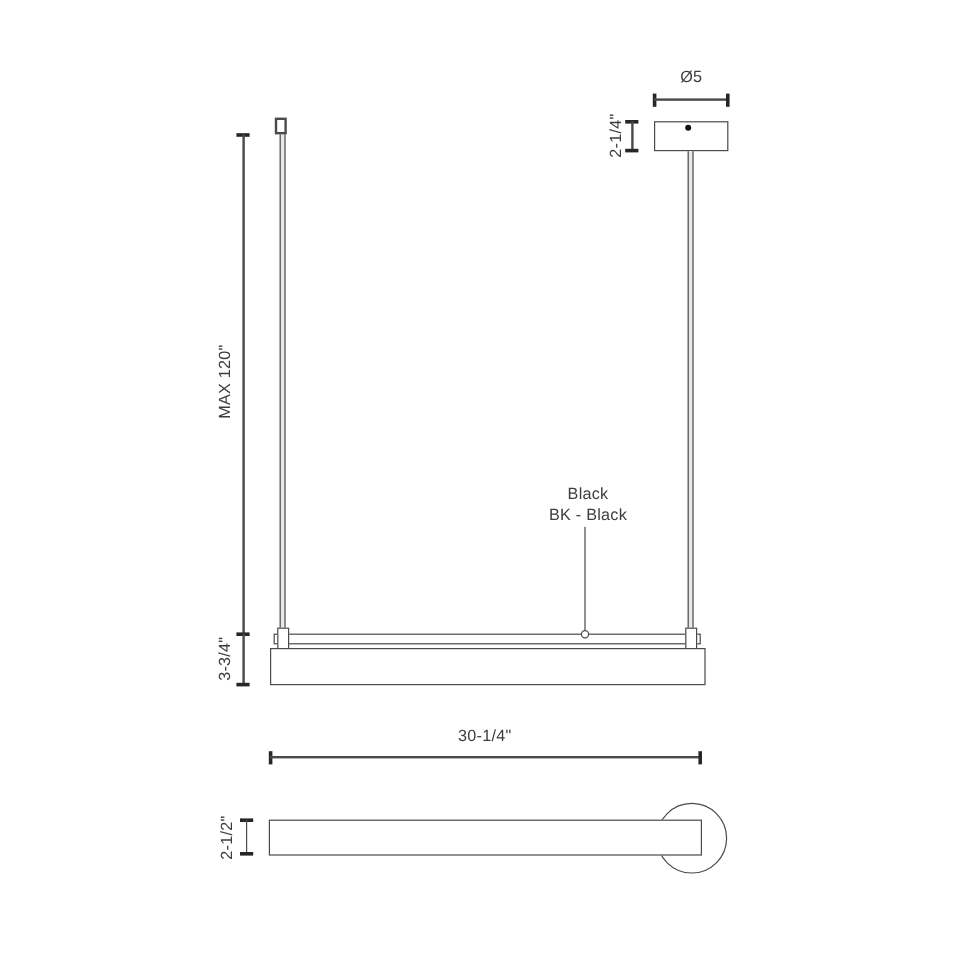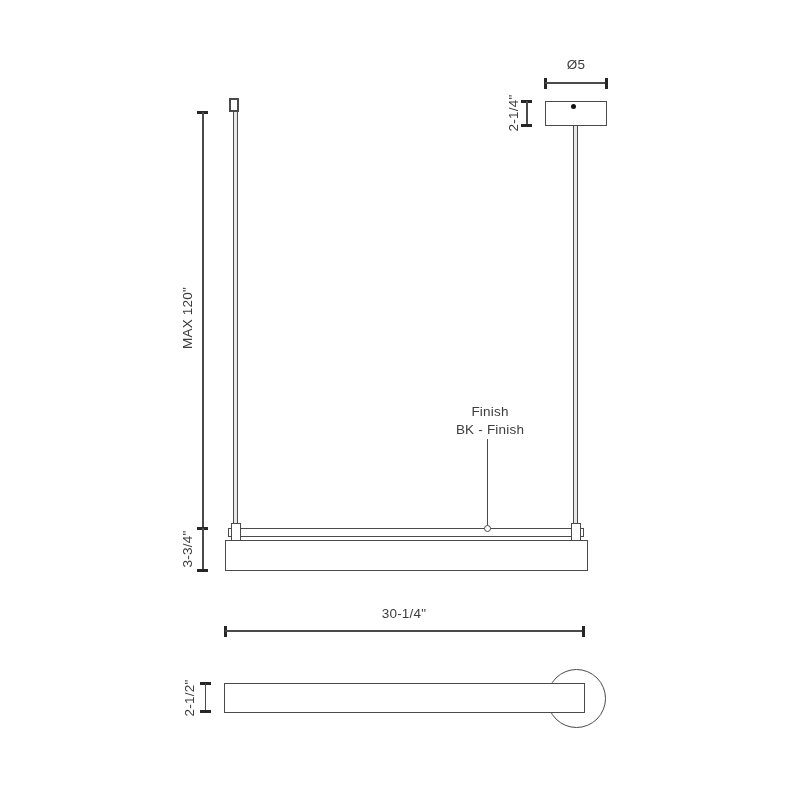--- a/index.html
+++ b/index.html
@@ -71,24 +71,24 @@
 
     <div class="cable" style="left:572.5px;top:126px;height:398px;"></div>
 
     <div class="rect" style="left:228px;top:528px;width:356px;height:9px;"></div>
     <div class="rect" style="left:230.5px;top:522.5px;width:10px;height:22px;"></div>
     <div class="rect" style="left:570.5px;top:522.5px;width:10px;height:22px;"></div>
     <div class="rect" style="left:225px;top:540px;width:363px;height:31px;"></div>
 
     <div>
       <div class="lbl" style="left:490px;top:411px;">
-        <span>Finish</span>
+        <span>Black</span>
       </div>
       <div class="lbl" style="left:490px;top:429px;">
-        <span>BK - Finish</span>
+        <span>BK - Black</span>
       </div>
       <div class="ln" style="left:486.5px;top:439px;width:1.2px;height:86px;"></div>
       <div class="dot" style="left:483.5px;top:524.5px;width:7px;height:7px;border:1.3px solid #4a4a4a;background:#fff;box-sizing:border-box;"></div>
     </div>
   </div>
 
   <div>
     <div class="lbl" style="left:404px;top:613px;">
       <span>30-1/4"</span>
     </div>

